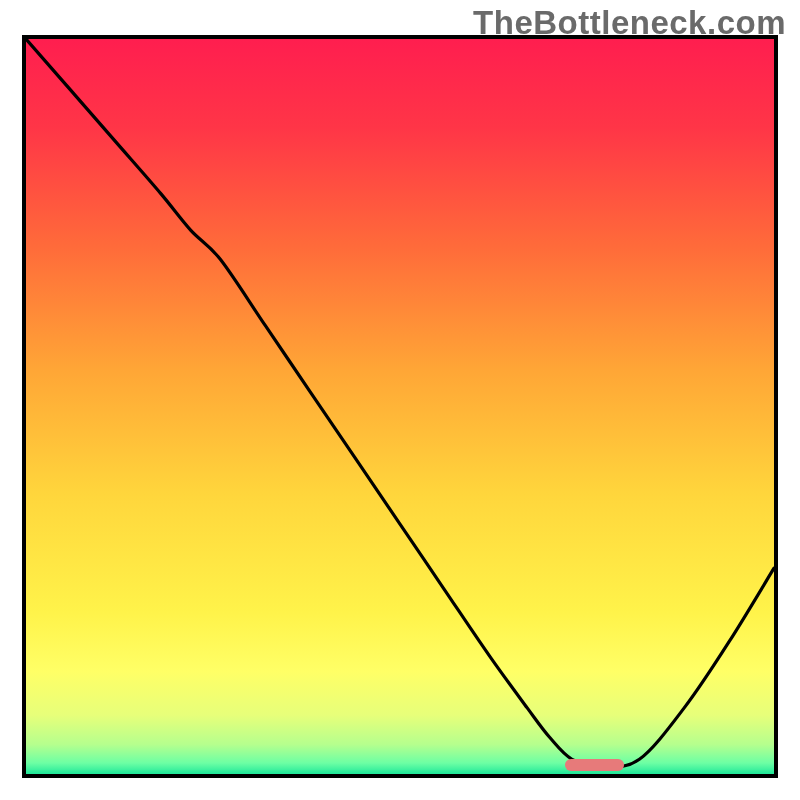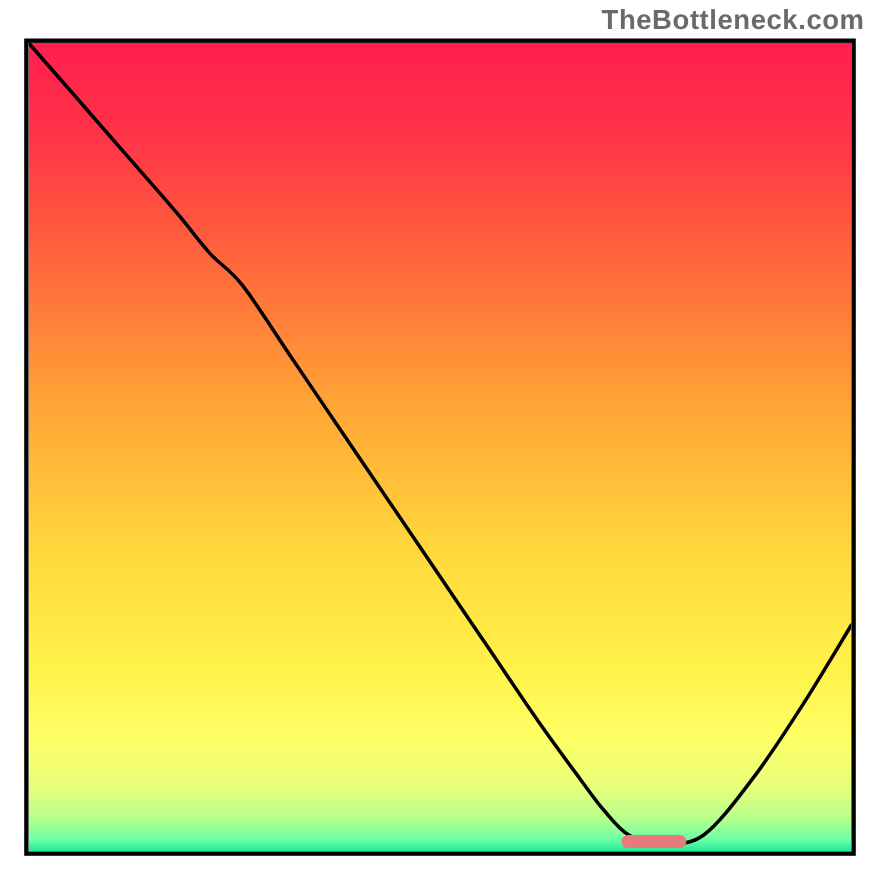--- a/index.html
+++ b/index.html
@@ -13,21 +13,21 @@
   }
   .stage {
     position: relative;
     width: 800px;
     height: 800px;
   }
   .watermark {
     position: absolute;
     top: 4px;
     right: 14px;
-    font-size: 25px;
+    font-size: 33px;
     font-weight: 600;
     color: #6a6a6a;
     letter-spacing: 0.5px;
     user-select: none;
   }
   .plot-frame {
     position: absolute;
     left: 22px;
     top: 35px;
     width: 756px;

